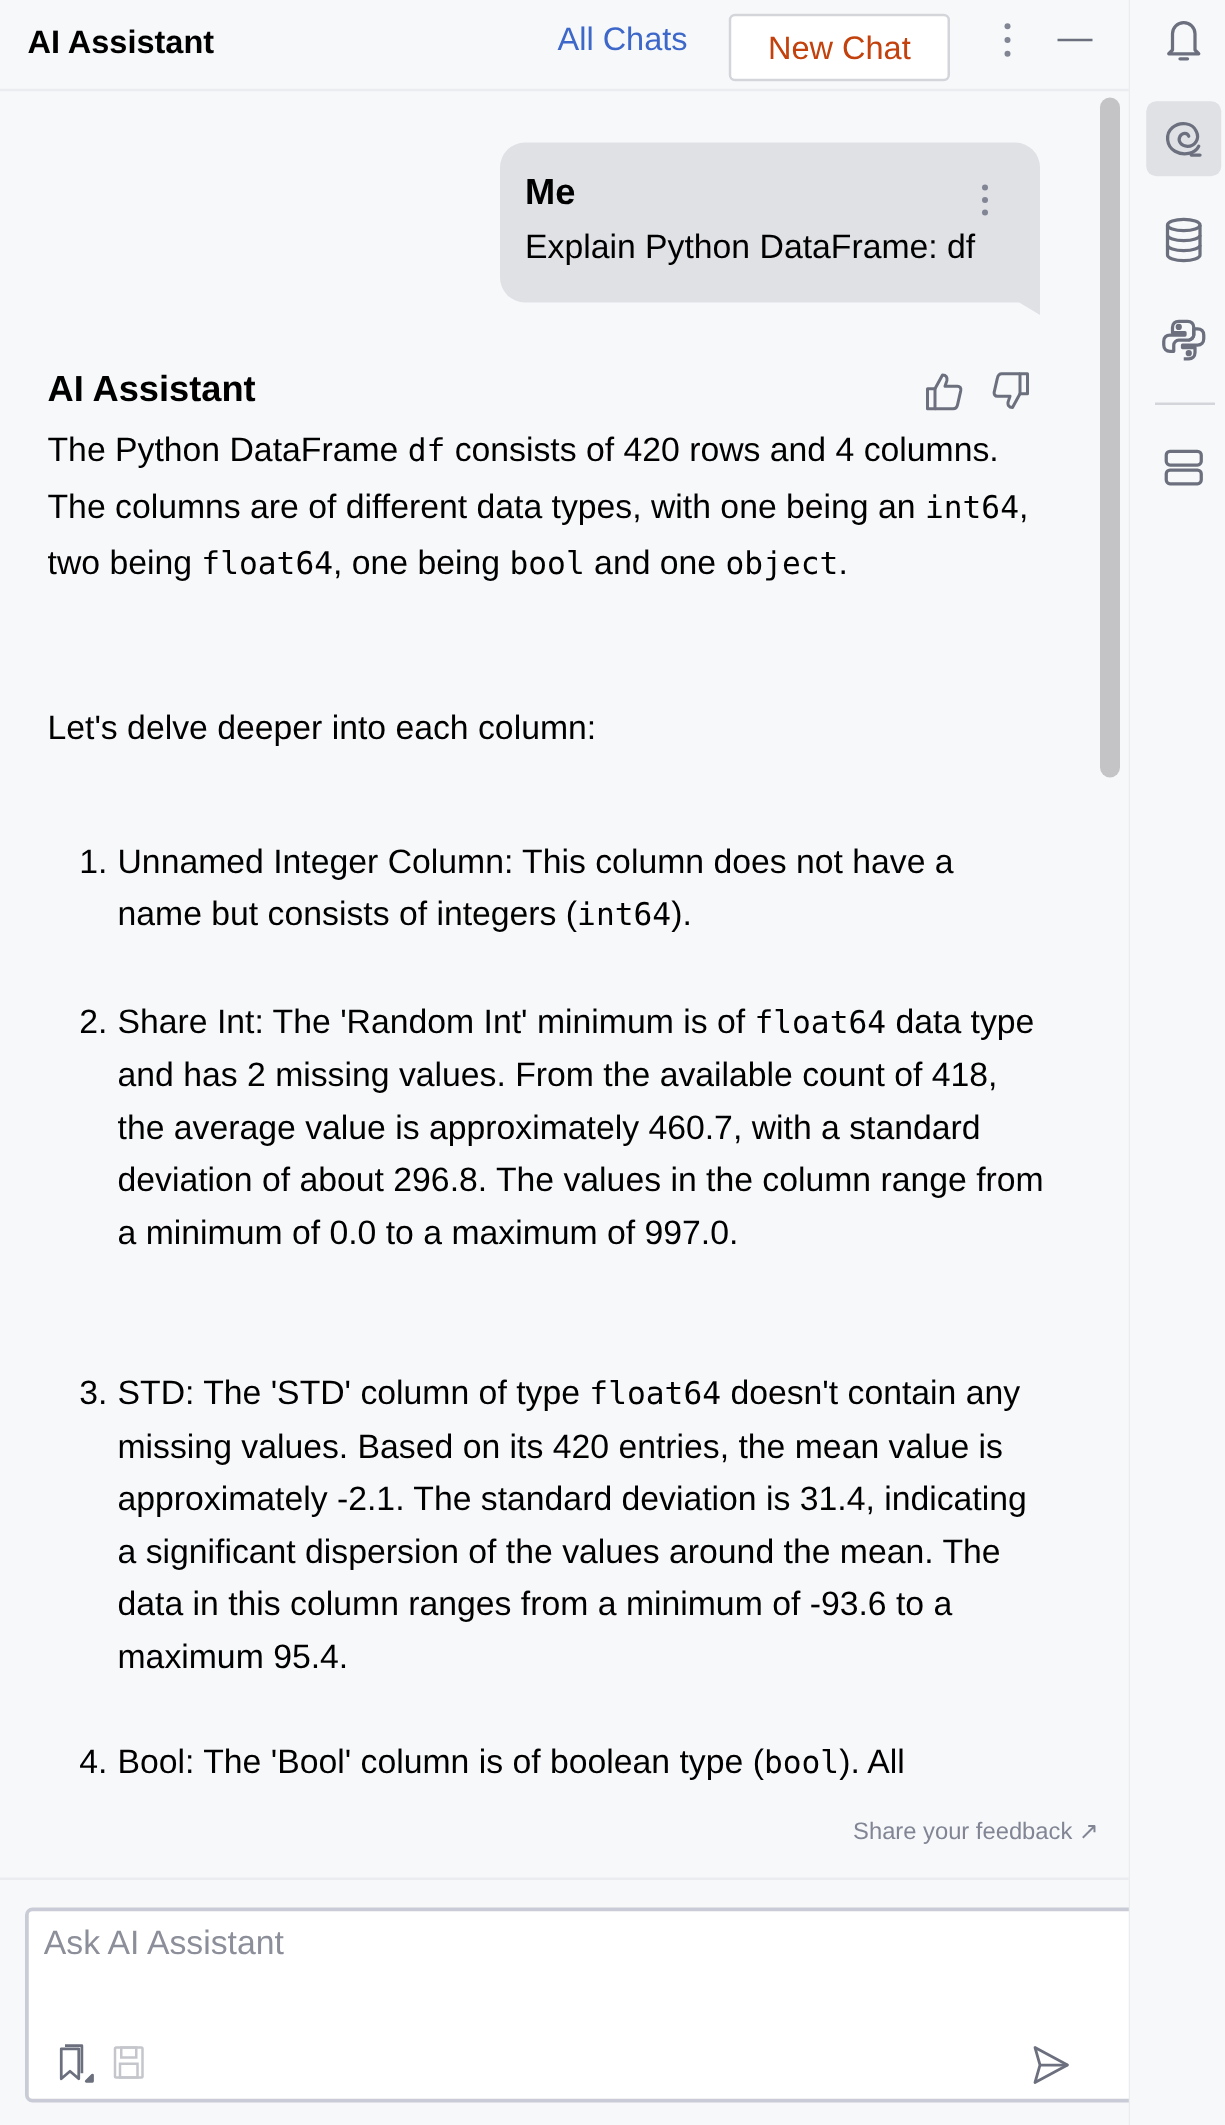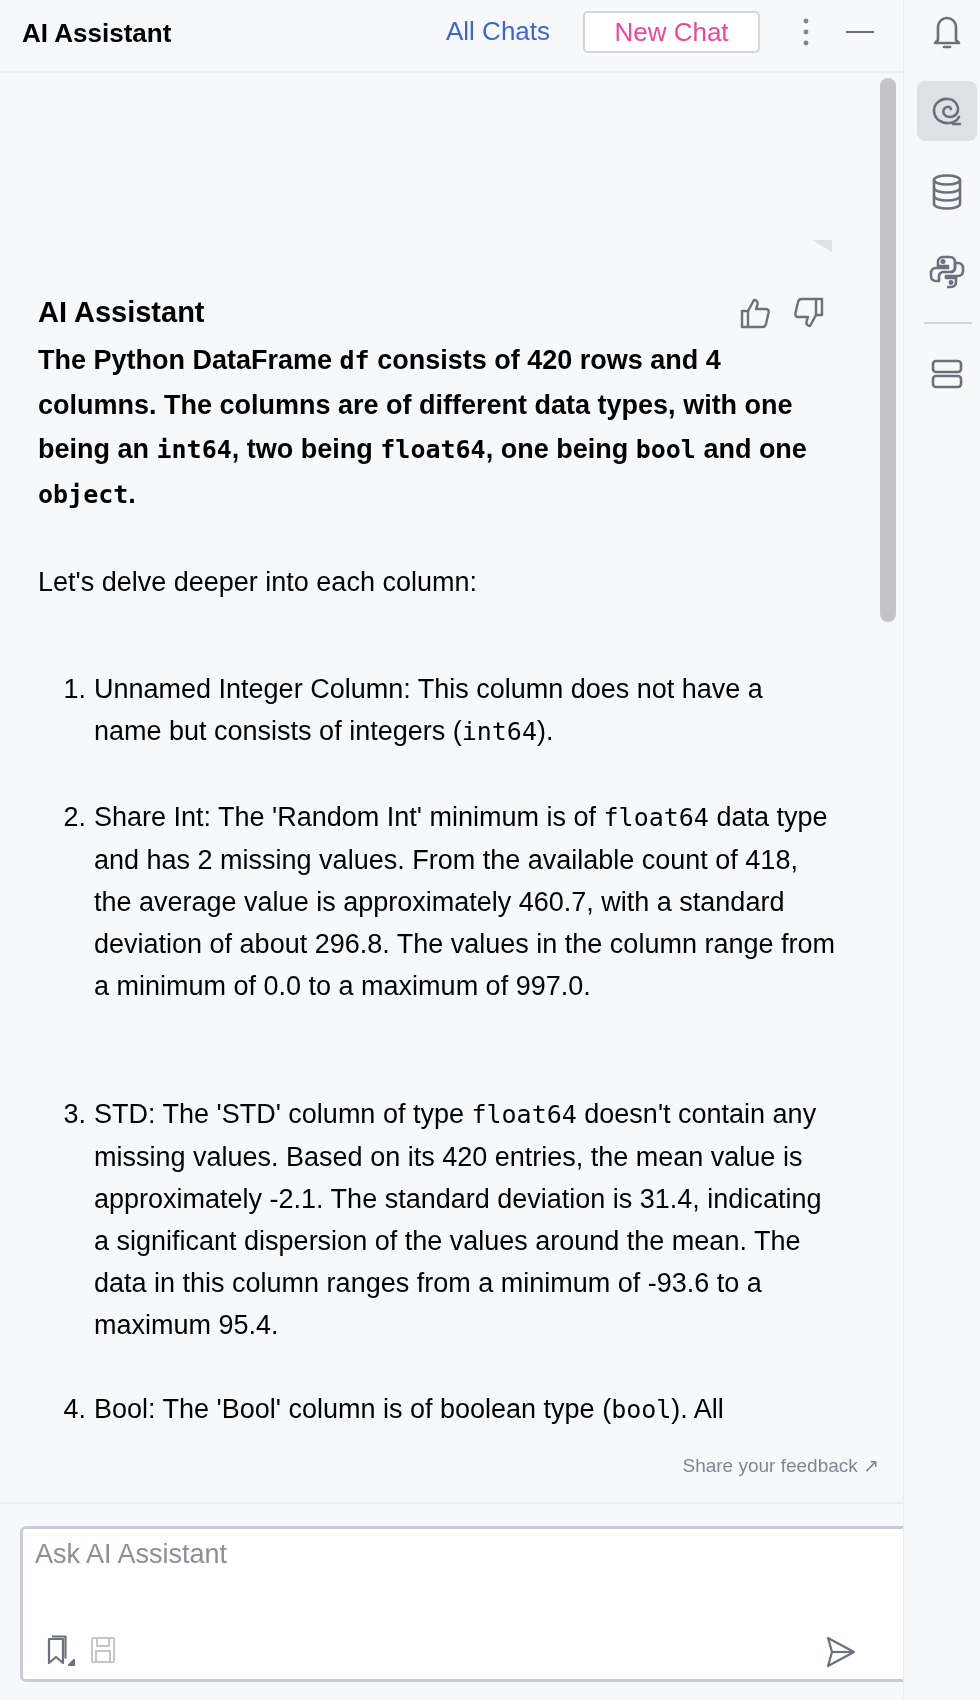--- a/index.html
+++ b/index.html
@@ -7,21 +7,21 @@
   body { font-family: "Liberation Sans", "DejaVu Sans", sans-serif; color: #000; position: relative; }
 
   .main { position: absolute; left: 0; top: 0; width: 903px; height: 1700px; background: #f7f8fa; padding-left: 44px; }
   .side-divider { position: absolute; left: 903px; top: 0; width: 1px; height: 1700px; background: #ebecf0; }
   .sidebar { position: absolute; left: 904px; top: 0; width: 76px; height: 1700px; background: #f7f8fa; }
 
   
   .header { position: absolute; left: 0; top: 0; width: 903px; height: 73px; border-bottom: 2px solid #ebecf0; }
   .header .title { position: absolute; left: 22px; top: 18px; font-size: 26px; font-weight: bold; color: #000; }
   .header .all-chats { position: absolute; left: 446px; top: 16px; font-size: 26px; color: #3d68c9; cursor: pointer; }
-  .header .new-chat { position: absolute; left: 583px; top: 11px; width: 177px; height: 42px; border: 2px solid #d3d5db; border-radius: 5px; background: #fff; font-size: 26px; color: #ec4899; display: flex; align-items: center; justify-content: center; font-family: "Liberation Sans", sans-serif; }
+  .header .new-chat { position: absolute; left: 583px; top: 11px; width: 177px; height: 54px; border: 2px solid #d3d5db; border-radius: 5px; background: #fff; font-size: 26px; color: #c2410c; display: flex; align-items: center; justify-content: center; font-family: "Liberation Sans", sans-serif; }
   .header .kebab { position: absolute; left: 796px; top: 16px; width: 20px; height: 32px; }
   .header .minimize { position: absolute; left: 846px; top: 31px; width: 28px; height: 2px; background: #6c707e; }
 
   
   .sb-icon { position: absolute; left: 13px; width: 60px; height: 60px; display: flex; align-items: center; justify-content: center; border-radius: 8px; }
   .sb-icon.active { background: #dfe1e5; }
   .sb-sep { position: absolute; left: 20px; top: 322px; width: 48px; height: 2px; background: #d3d5db; }
 
   
   .scrollbar { position: absolute; left: 880px; top: 78px; width: 16px; height: 544px; background: #c4c4c6; border-radius: 8px; }
@@ -32,21 +32,21 @@
   .bubble .me { position: absolute; left: 20px; top: 24px; font-size: 29px; font-weight: bold; }
   .bubble .msg { position: absolute; left: 20px; top: 68px; font-size: 27px; }
   .bubble .kebab { position: absolute; left: 378px; top: 32px; width: 20px; height: 32px; }
 
   
   .ai-name { position: absolute; left: 38px; top: 296px; font-size: 29px; font-weight: bold; }
   .thumb-up { position: absolute; left: 738px; top: 296px; width: 36px; height: 34px; }
   .thumb-down { position: absolute; left: 790px; top: 296px; width: 36px; height: 34px; }
   .content { position: absolute; left: 38px; width: 790px; font-size: 27px; line-height: 44px; color: #000; }
   code { font-family: "DejaVu Sans Mono", "Liberation Mono", monospace; font-size: 25px; }
-  .p1 { top: 338px; font-weight: bold; }
+  .p1 { top: 338px; }
   .p2 { top: 560px; }
   .li { position: absolute; left: 56px; width: 780px; font-size: 27px; line-height: 42px; }
   .li .num { position: absolute; left: 0; top: 0; width: 30px; text-align: right; }
   .li .body { position: absolute; left: 38px; width: 742px; }
   .li b { font-weight: normal; }
 
   .feedback { position: absolute; right: 24px; top: 1454px; font-size: 19px; color: #818594; cursor: pointer; }
   .bottom-divider { position: absolute; left: 0; top: 1502px; width: 903px; height: 2px; background: #ebecf0; }
 
   
@@ -69,20 +69,31 @@
           <circle cx="10" cy="5" r="2.4" fill="#818594"></circle>
           <circle cx="10" cy="16" r="2.4" fill="#818594"></circle>
           <circle cx="10" cy="27" r="2.4" fill="#818594"></circle>
         </svg>
     </span>
     <span class="minimize"></span>
   </div>
 
   <div class="scrollbar"></div>
 
+  <div class="bubble">
+    <span class="me">Me</span>
+    <span class="msg">Explain Python DataFrame: df</span>
+    <span class="kebab">
+      <svg width="20" height="32" viewBox="0 0 20 32">
+          <circle cx="10" cy="4" r="2.4" fill="#818594"></circle>
+          <circle cx="10" cy="14" r="2.4" fill="#818594"></circle>
+          <circle cx="10" cy="24" r="2.4" fill="#818594"></circle>
+        </svg>
+    </span>
+  </div>
   <div class="bubble-tail"></div>
 
   <span class="ai-name">AI Assistant</span>
   <span class="thumb-up">
     <svg width="36" height="34" viewBox="0 0 36 34" fill="none" stroke="#6c707e" stroke-width="2.4" stroke-linejoin="round">
       <path d="M4 15 h6 v16 h-6 z"></path>
       <path d="M10 15 l6 -11 c3 0 4 2 3.5 4.5 l-1.5 4.5 h10 c2 0 3 1.5 2.6 3.5 l-2.5 11 c-0.4 2 -1.7 3.5 -3.6 3.5 h-14.5"></path>
     </svg>
   </span>
   <span class="thumb-down">

